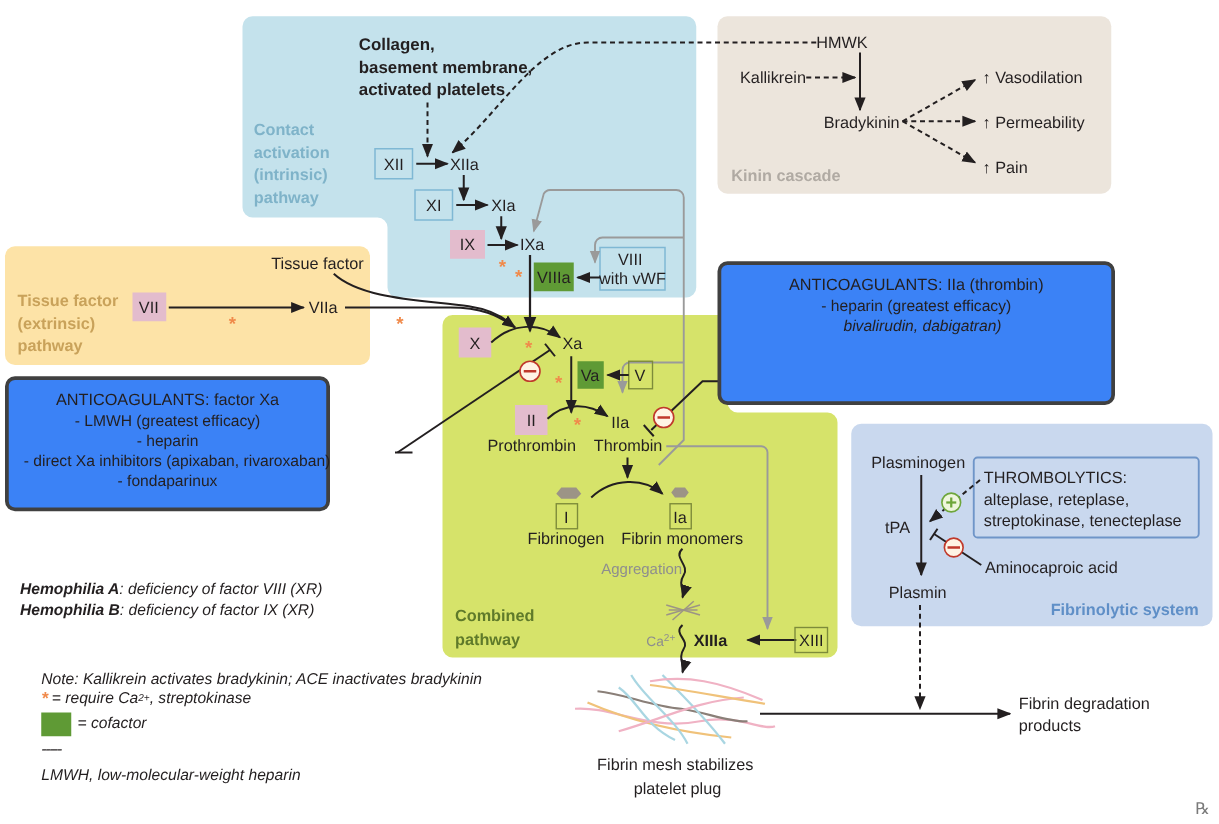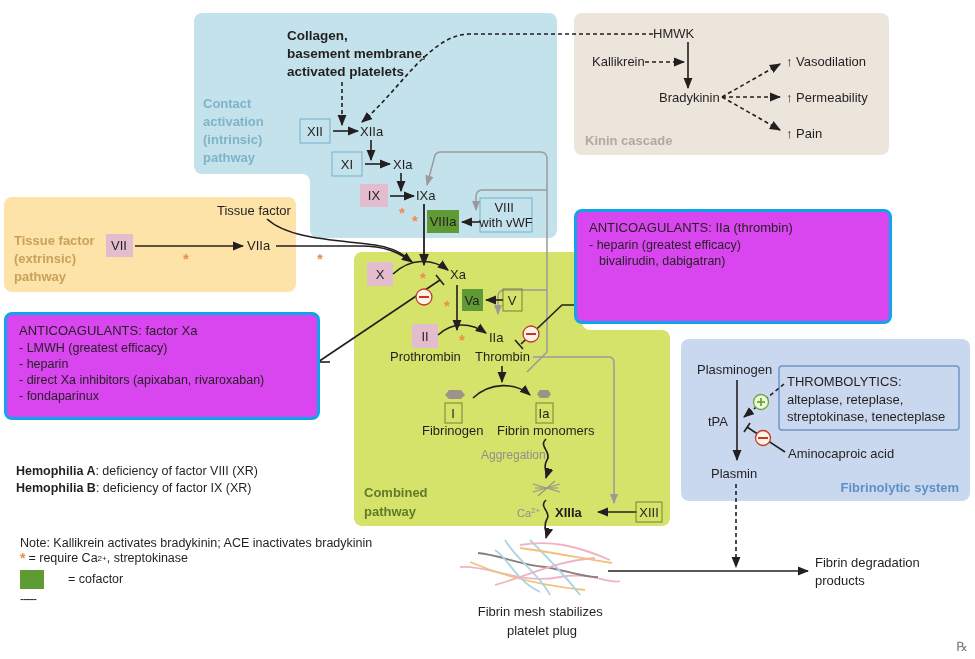--- a/index.html
+++ b/index.html
@@ -2,27 +2,27 @@
 <html><head>
 <meta charset="utf-8">
 <style>
   html, body { margin: 0; padding: 0; background: #ffffff; }
   body { width: 975px; height: 659px; position: relative; overflow: hidden;
          font-family: "Liberation Sans", "DejaVu Sans", sans-serif; color: #231f20; }
   #diagram { position: absolute; left: 0; top: 0; }
   .t { font-family: "Liberation Sans", "DejaVu Sans", sans-serif; font-size: 13px; fill: #231f20; }
   .tb { font-weight: bold; }
   .region-label { font-weight: bold; font-size: 13px; }
-  .box { position: absolute; box-sizing: border-box; border-radius: 8px; background: #d946ef;
-         border: 3px solid #0ea5e9; padding: 8px 12px; font-size: 12.5px; line-height: 16px; }
+  .box { position: absolute; box-sizing: border-box; border-radius: 8px; background: #3b82f6;
+         border: 3px solid #404040; padding: 8px 12px; font-size: 12.5px; line-height: 16px; text-align: center; }
   .box .title { font-size: 13px; margin-bottom: 1px; }
   .box .item { white-space: nowrap; }
-  .box .item.indent { padding-left: 10px; }
+  .box .item.indent { padding-left: 10px; font-style: italic; }
   .legend { position: absolute; font-size: 12.5px; line-height: 17px; }
-  .legend .row { display: flex; align-items: center; white-space: nowrap; }
+  .legend .row { display: flex; white-space: nowrap; font-style: italic; }
   .swatch { display: inline-block; width: 24px; height: 19px; margin-right: 5px; }
   .star { color: #f08a4b; font-weight: bold; font-size: 14px; margin-right: 3px; }
   .dash { letter-spacing: -1px; margin-right: 3px; }
 </style>
 </head>
 <body>
 
 <svg id="diagram" width="975" height="659" viewBox="0 0 975 659" xmlns="http://www.w3.org/2000/svg">
   <defs>
     <marker id="ah" viewBox="0 0 10 10" refX="9" refY="5" markerWidth="7" markerHeight="7" orient="auto-start-reverse">
@@ -222,21 +222,21 @@
   <text class="t">
     <tspan x="815" y="567">Fibrin degradation</tspan>
     <tspan x="815" y="585">products</tspan>
   </text>
 
   <line x1="316" y1="362" x2="330" y2="362" stroke="#231f20" stroke-width="1.6"></line>
 
   <text x="962" y="651" text-anchor="middle" font-size="13" fill="#7a7a7a">℞</text>
 </svg>
 
-<div class="box" style="left:4px; top:312px; width:316px; height:108px;">
+<div class="box" style="left:4px; top:301px; width:260px; height:108px;">
   <div class="title">ANTICOAGULANTS: factor Xa</div>
   <div class="item">- LMWH (greatest efficacy)</div>
   <div class="item">- heparin</div>
   <div class="item">- direct Xa inhibitors (apixaban, rivaroxaban)</div>
   <div class="item">- fondaparinux</div>
 </div>
 
 <div class="box" style="left:574px; top:209px; width:318px; height:115px;">
   <div class="title">ANTICOAGULANTS: IIa (thrombin)</div>
   <div class="item">-  heparin (greatest efficacy)</div>
@@ -247,28 +247,29 @@
   <div class="row">
       <b>Hemophilia A</b>
       <span>: deficiency of factor VIII (XR)</span>
     </div>
   <div class="row">
       <b>Hemophilia B</b>
       <span>: deficiency of factor IX (XR)</span>
     </div>
 </div>
 
-<div class="legend" style="left:20px; top:535px;">
+<div class="legend" style="left:33px; top:535px;">
   <div class="row">Note: Kallikrein activates bradykinin; ACE inactivates bradykinin</div>
   <div class="row" style="margin-top:-2px;">
     <span class="star">*</span>
     <span>= require Ca</span>
       <sup style="font-size:8px">2+</sup>
       <span>, streptokinase</span>
   </div>
-  <div class="row" style="margin-top:3px;gap:19px;">
+  <div class="row" style="margin-top:3px;">
     <span class="swatch" style="background:#5f9a35"></span>
     <span>= cofactor</span>
   </div>
   <div class="row" style="margin-top:2px;">
     <span class="dash">-----</span>
   </div>
+  <div class="row" style="margin-top:4px;">LMWH, low-molecular-weight heparin</div>
 </div>
 
 </body></html>

